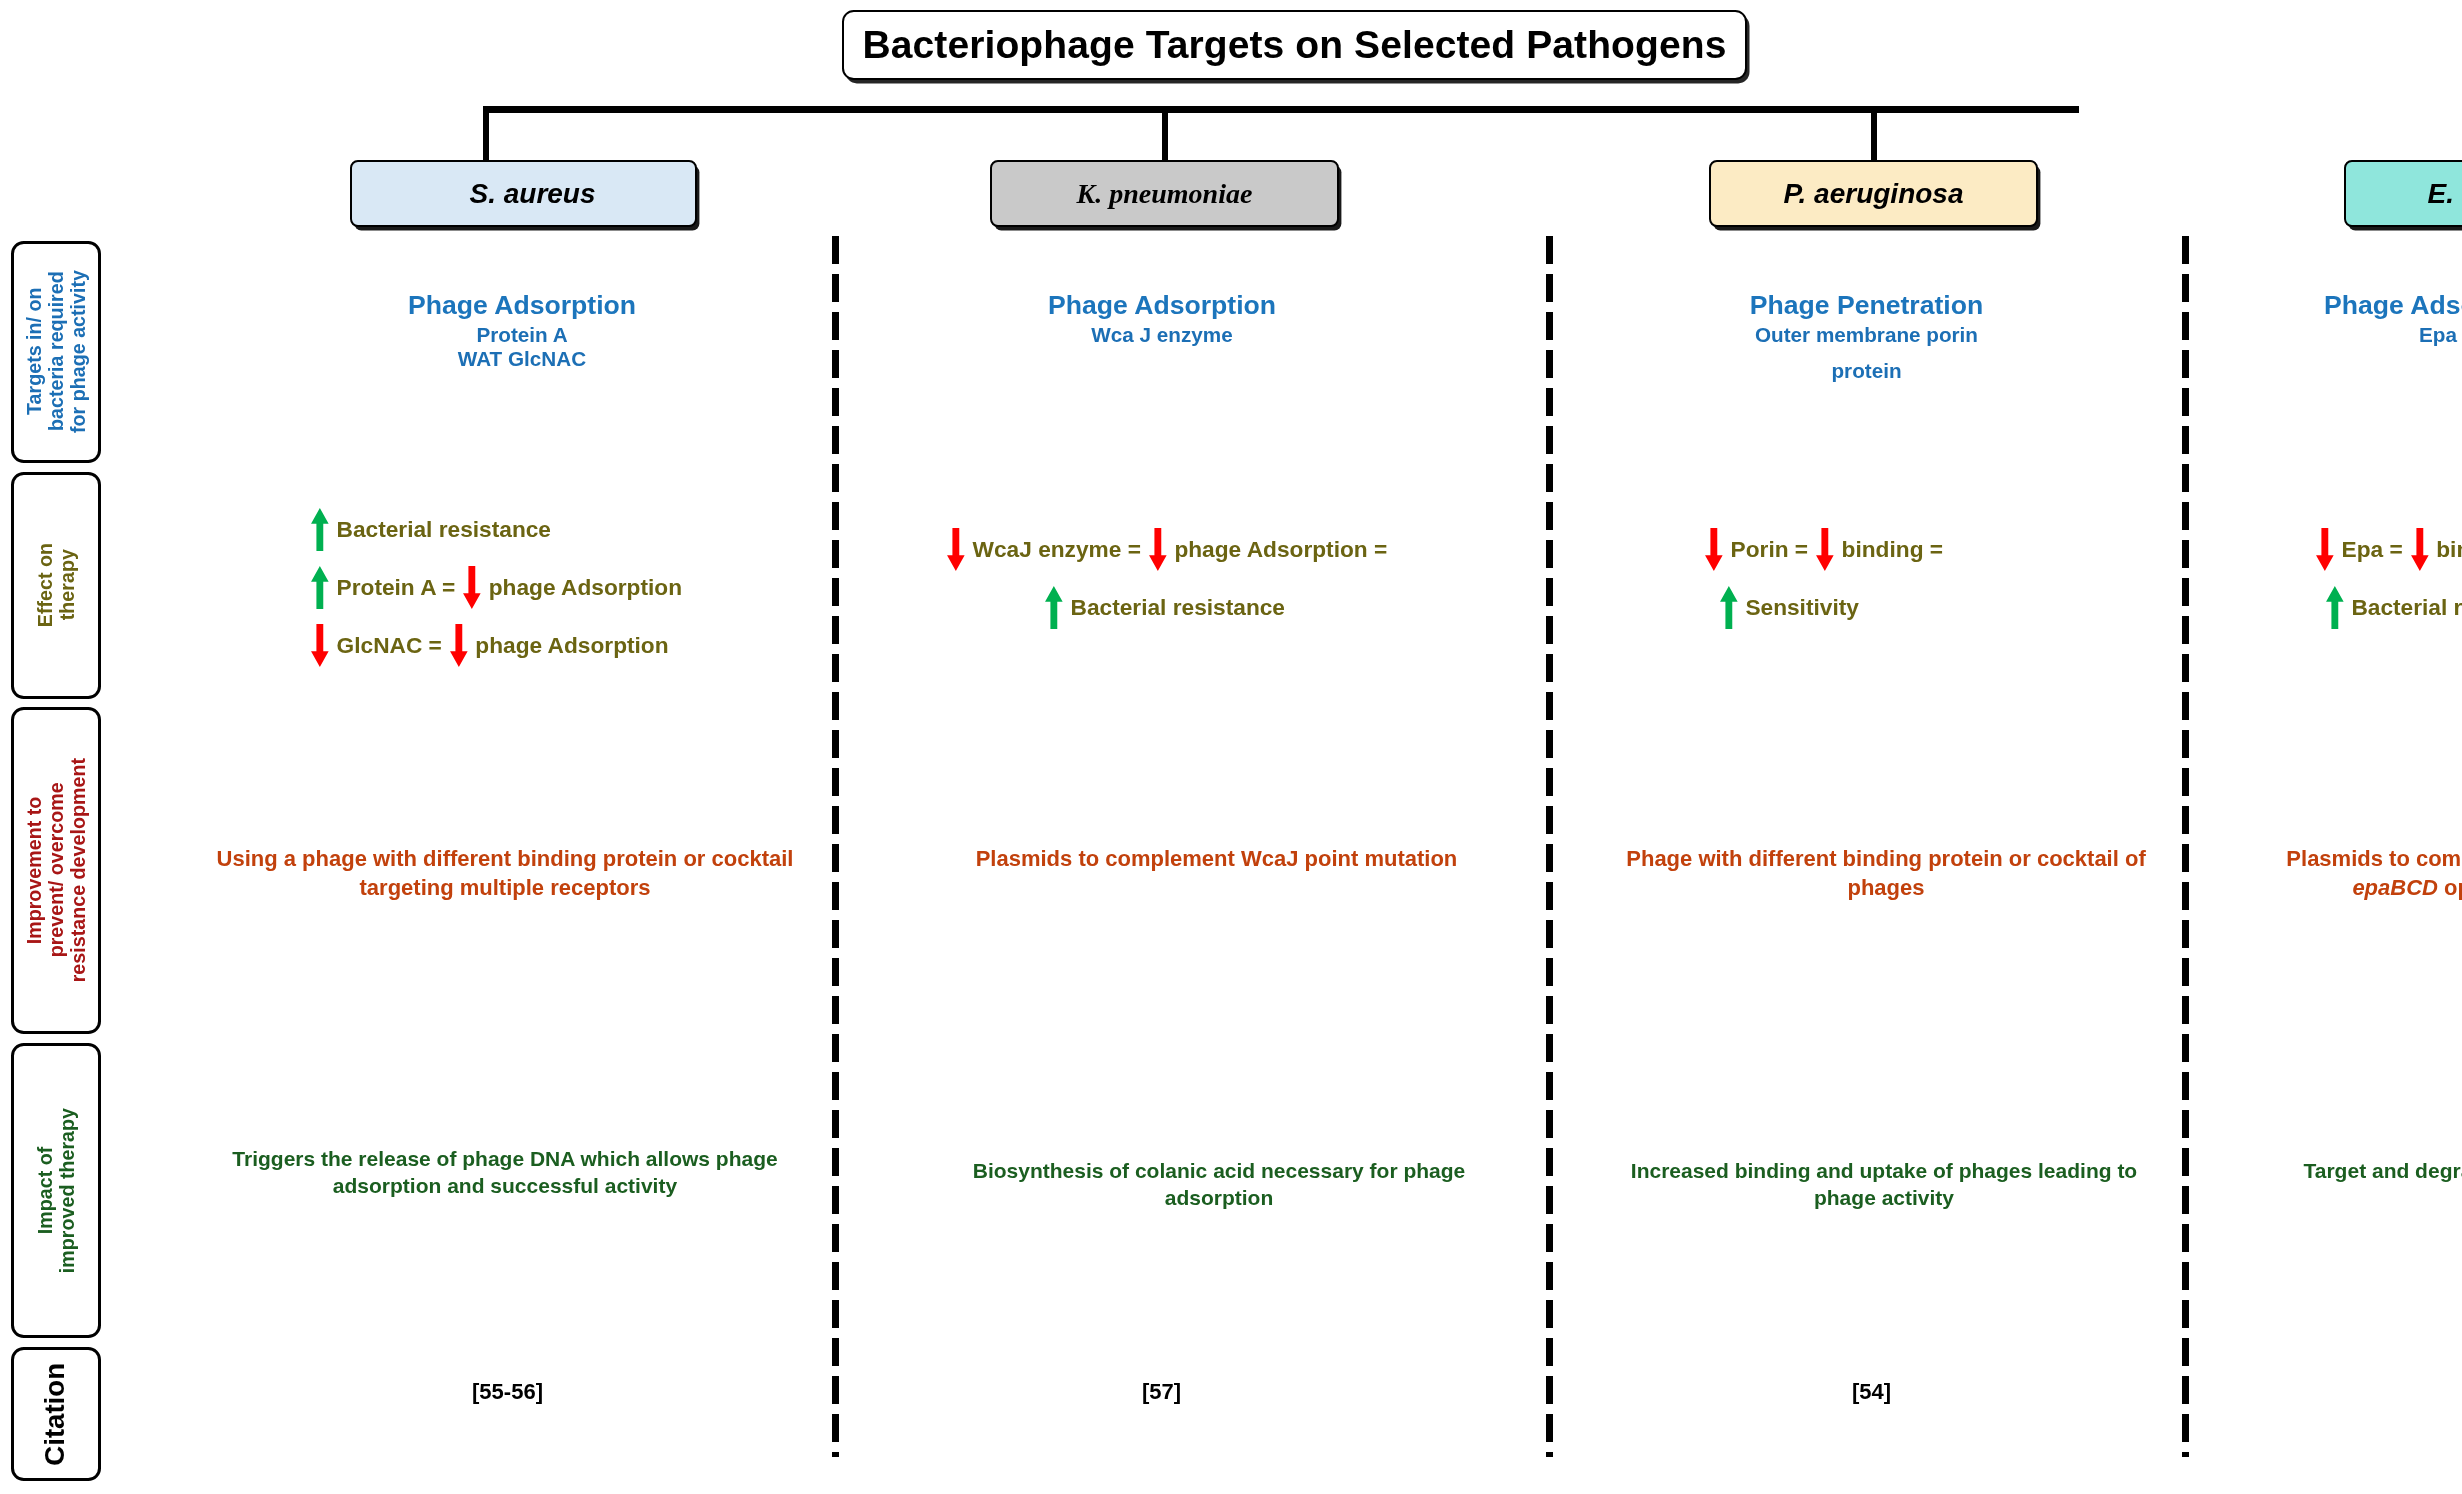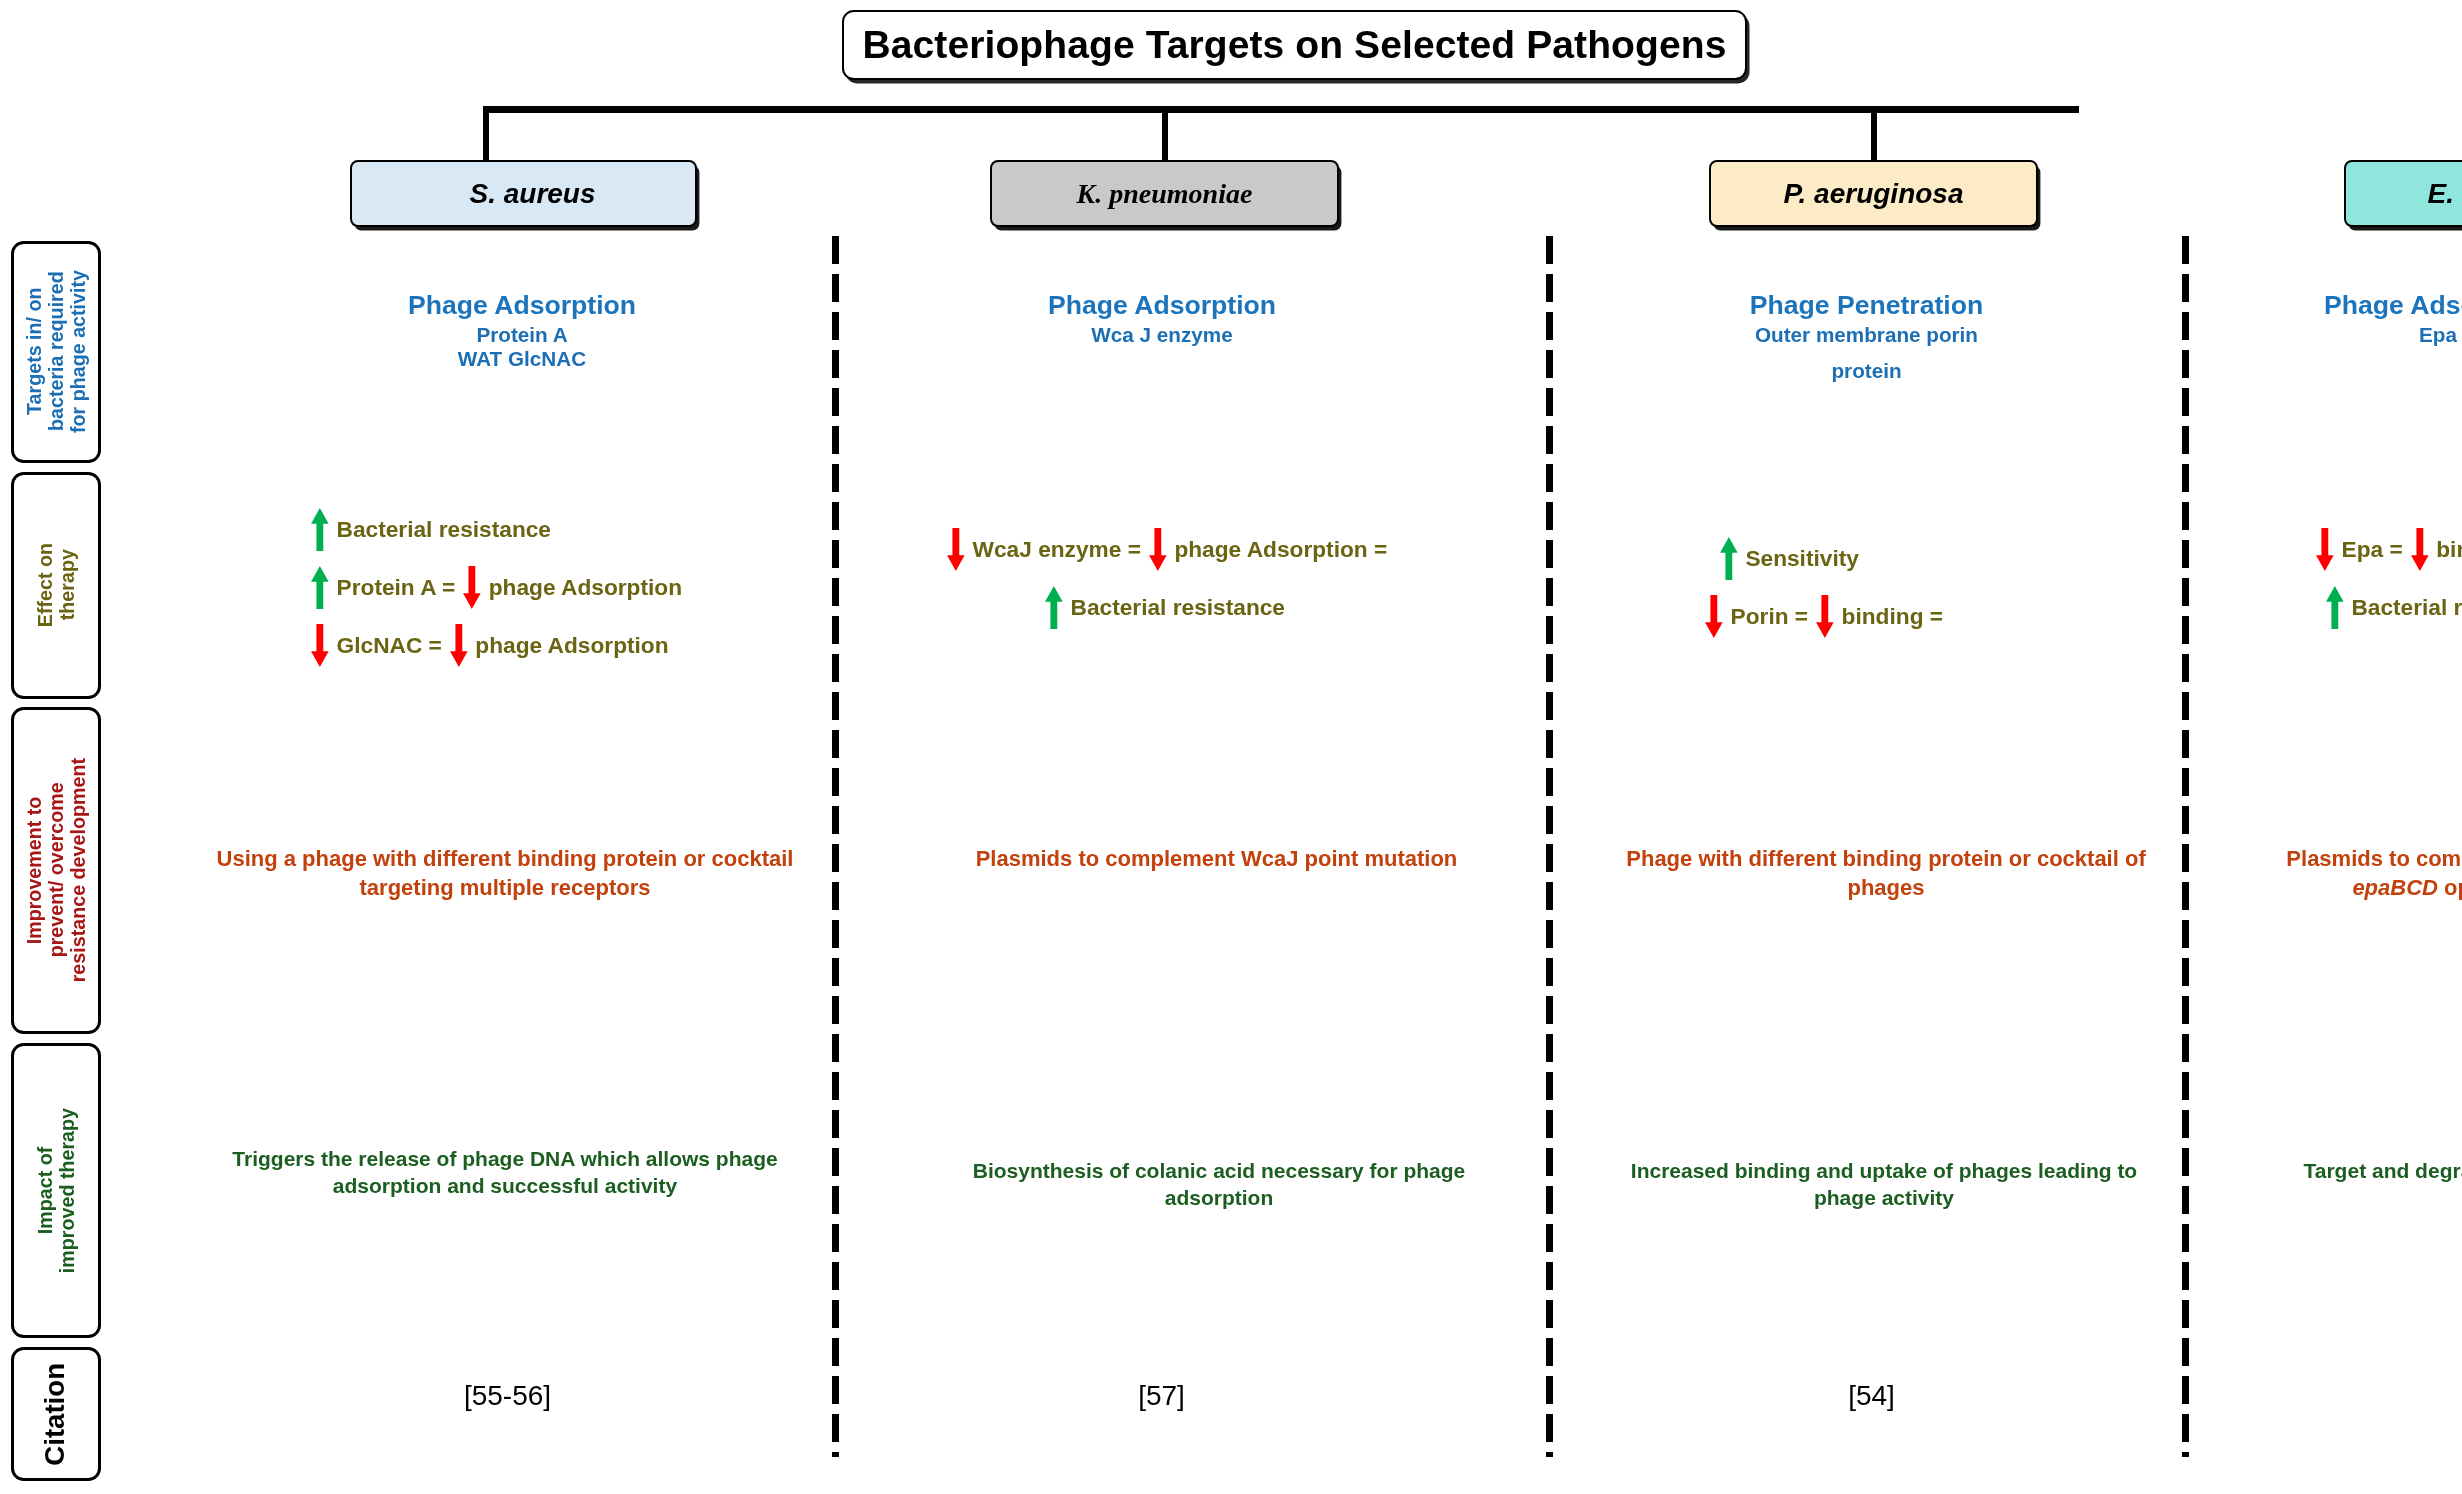--- a/index.html
+++ b/index.html
@@ -62,21 +62,21 @@
     gap:6.9px;margin-bottom:12.8px;
     font-size:22.7px;font-weight:bold;color:#6B6412;line-height:1;
     white-space:nowrap;
   }
 
   .arrow{display:inline-block;flex:0 0 auto;line-height:0;}
   .arrow svg{display:block;}
 
   .r3-text{font-size:22px;font-weight:bold;color:#c2410c;line-height:1.30;}
   .r4-text{font-size:21px;font-weight:bold;color:#1B5E20;line-height:1.30;}
-  .r5-text{font-size:28px;font-weight:normal;color:#000;line-height:1.2;}
+  .r5-text{font-size:22px;font-weight:bold;color:#000;line-height:1.2;}
 </style>
 </head>
 <body>
 
 <div id="title-box">Bacteriophage Targets on Selected Pathogens</div>
 
 <div class="connector" id="conn-h"></div>
 <div class="connector conn-v" style="left:483px"></div>
 <div class="connector conn-v" style="left:1162px"></div>
 <div class="connector conn-v" style="left:1871px"></div>
@@ -190,41 +190,41 @@
     <div class="r2-line" style="margin-left: 98px; margin-top: 8.9px;">
       <span class="arrow">
         <svg width="19.7" height="45" viewBox="0 0 40 92">
           <path d="M20 2 L38 34 L27 34 L27 90 L13 90 L13 34 L2 34 Z" fill="#00B050"></path>
         </svg>
       </span>
       <span>Bacterial resistance</span>
     </div>
   </div>
 <div class="cell" id="effect-2" style="left:1704px;top:527px;width:483px;">
+    <div class="r2-line">
+      <span class="arrow">
+        <svg width="19.7" height="45" viewBox="0 0 40 92">
+          <path d="M20 90 L38 58 L27 58 L27 2 L13 2 L13 58 L2 58 Z" fill="#FF0000"></path>
+        </svg>
+      </span>
+      <span>Porin  =</span>
+      <span class="arrow">
+        <svg width="19.7" height="45" viewBox="0 0 40 92">
+          <path d="M20 90 L38 58 L27 58 L27 2 L13 2 L13 58 L2 58 Z" fill="#FF0000"></path>
+        </svg>
+      </span>
+      <span>binding =</span>
+    </div>
     <div class="r2-line" style="margin-left: 14.8px; margin-top: 8.9px;">
       <span class="arrow">
         <svg width="19.7" height="45" viewBox="0 0 40 92">
           <path d="M20 2 L38 34 L27 34 L27 90 L13 90 L13 34 L2 34 Z" fill="#00B050"></path>
         </svg>
       </span>
       <span>Sensitivity</span>
-    </div>
-    <div class="r2-line">
-      <span class="arrow">
-        <svg width="19.7" height="45" viewBox="0 0 40 92">
-          <path d="M20 90 L38 58 L27 58 L27 2 L13 2 L13 58 L2 58 Z" fill="#FF0000"></path>
-        </svg>
-      </span>
-      <span>Porin  =</span>
-      <span class="arrow">
-        <svg width="19.7" height="45" viewBox="0 0 40 92">
-          <path d="M20 90 L38 58 L27 58 L27 2 L13 2 L13 58 L2 58 Z" fill="#FF0000"></path>
-        </svg>
-      </span>
-      <span>binding =</span>
     </div>
   </div>
 <div class="cell" id="effect-3" style="left:2315px;top:527px;width:443px;">
     <div class="r2-line">
       <span class="arrow">
         <svg width="19.7" height="45" viewBox="0 0 40 92">
           <path d="M20 90 L38 58 L27 58 L27 2 L13 2 L13 58 L2 58 Z" fill="#FF0000"></path>
         </svg>
       </span>
       <span>Epa  =</span>

